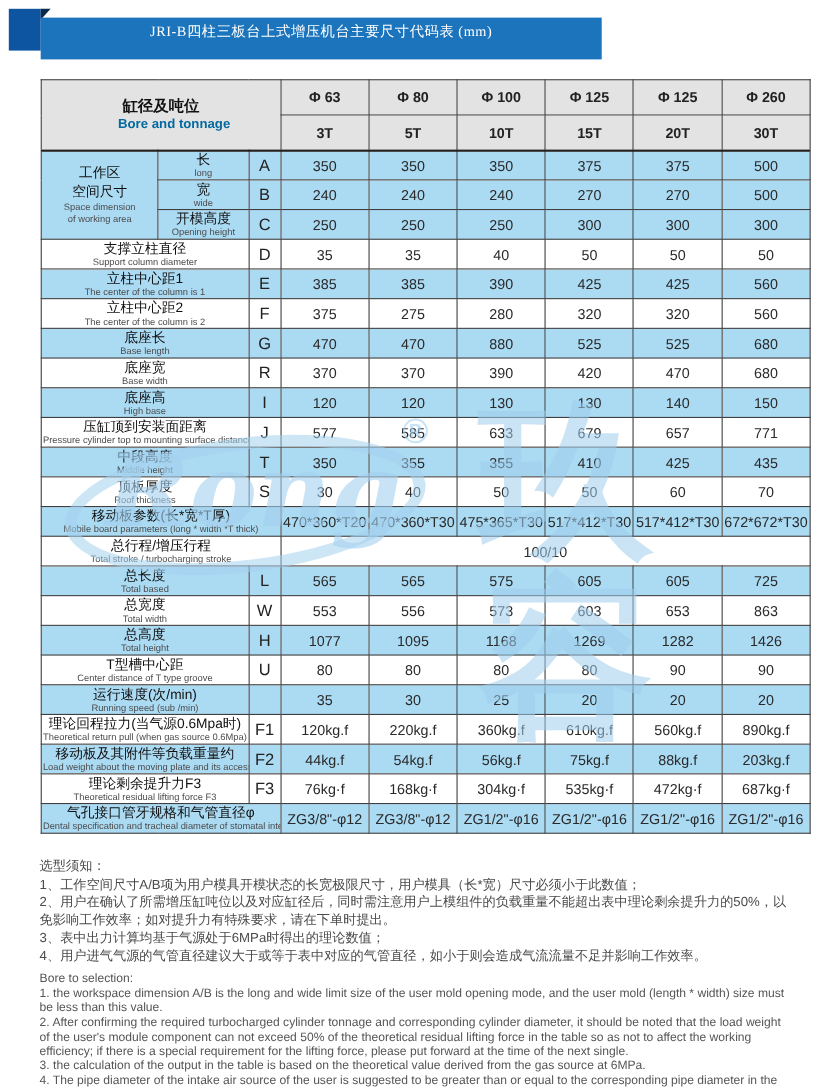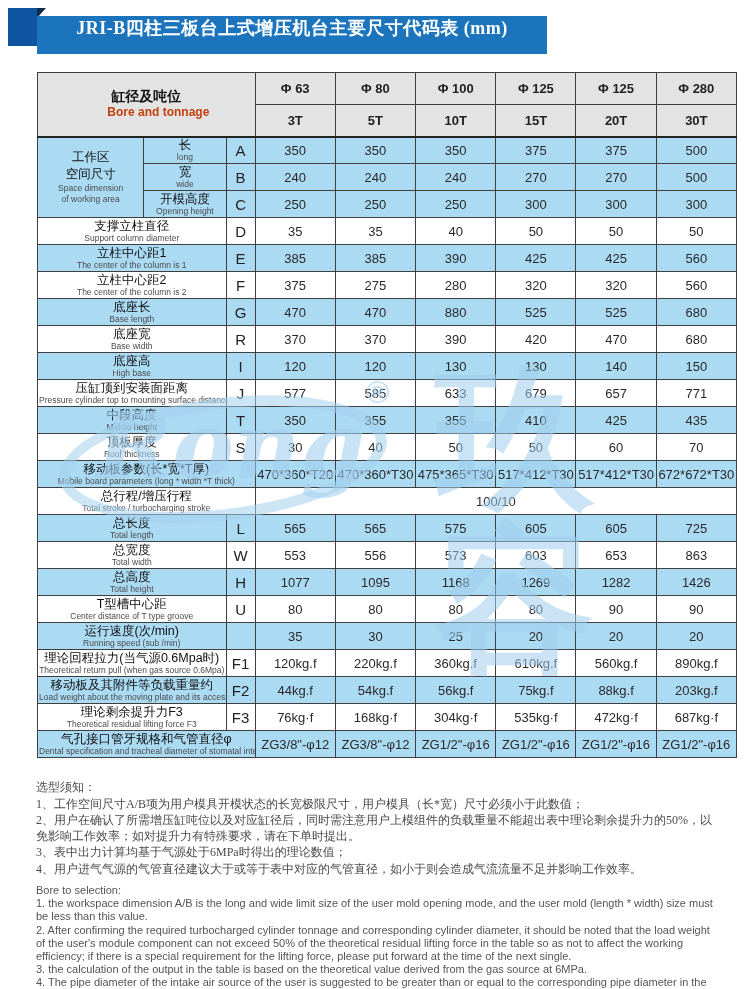--- a/index.html
+++ b/index.html
@@ -5,33 +5,33 @@
   * { margin:0; padding:0; box-sizing:border-box; }
   html,body { width:750px; height:989px; background:#ffffff; font-family:"Liberation Sans",sans-serif; }
   body { position:relative; overflow:hidden; }
 
   
   .banner-square { position:absolute; left:8px; top:8px; width:29px; height:38px; background:#0d55a0; }
   .banner-fold { position:absolute; left:37px; top:8px; width:0; height:0;
                  border-top:10px solid #0a2b4e; border-right:9px solid transparent; }
   .banner { position:absolute; left:37px; top:16px; width:510px; height:38px; background:#1b74bc;
             color:#fff; text-align:center; font-family:"Liberation Serif",serif; }
-  .banner-title { font-size:18px; font-weight:bold; line-height:23px; padding-top:1px; letter-spacing:0.5px; }
+  .banner-title { font-size:13px; font-weight:normal; line-height:23px; padding-top:1px; letter-spacing:0.5px; }
   .banner-subtitle { font-size:11px; font-weight:bold; line-height:13px; }
 
   
   table.spec { position:absolute; left:37px; top:72px; width:700px; border-collapse:collapse; table-layout:fixed; }
   table.spec th, table.spec td { border:1px solid #3f3f3f; text-align:center; vertical-align:middle; padding:0 1px; overflow:hidden; }
   col.c-grp { width:106px; } col.c-sub { width:82px; } col.c-code { width:29px; }
   col.c-val { width:80px; }
   thead th { background:#e3e3e3; font-weight:bold; font-size:13px; color:#222; height:32px; }
   thead { border-bottom:2px solid #222; }
   th.corner { text-align:center; }
   th.corner .zh { font-size:14px; color:#111; line-height:17px; }
-  th.corner .en { font-size:12px; color:#c2410c; line-height:15px;padding-left:24px; }
+  th.corner .en { font-size:12px; color:#0369a1; line-height:15px;padding-left:24px; }
   tr.blue td { background:#abdaf3; }
   tr.white td { background:#ffffff; }
   td.label, td.grp { height:27px; }
   td .zh { font-size:12.5px; color:#101010; line-height:14px; white-space:nowrap; }
   td .en { font-size:8.5px; color:#4c4c4c; line-height:10px; white-space:nowrap; }
   td.grp .zh { line-height:17px; }
   td.grp .en { line-height:11px; }
   td.code { font-size:15px; color:#222; }
   td.val { font-size:13px; color:#2a2a2a; height:27px; }
 
@@ -42,21 +42,21 @@
                 border-radius:50%; transform:rotate(-7deg); }
   .wm-rong { left:96px; top:396px; font-size:92px; font-weight:bold; font-style:italic;
              font-family:"DejaVu Serif",serif; line-height:100px; }
   .wm-reg { left:366px; top:376px; font-size:32px; font-weight:bold; line-height:32px; }
   .wm-chars { left:436px; top:360px; font-size:158px; font-weight:bold; line-height:160px;
               letter-spacing:6px; color:rgba(158,206,236,0.55); }
 
   
   .notes { position:absolute; left:36px; top:780px; width:682px; color:#4a4a4a; }
   .notes-zh { font-size:12px; line-height:15.5px; }
-  .notes-zh div { margin-bottom:1px;font-family:Liberation Serif, serif; }
+  .notes-zh div { margin-bottom:1px; }
   .notes-en { margin-top:7px; font-size:11px; line-height:13.2px; color:#555; }
 </style>
 </head>
 <body>
 
 <div class="banner-square"></div>
 <div class="banner-fold"></div>
 <div class="banner">
   <div class="banner-title">JRI-B四柱三板台上式增压机台主要尺寸代码表 (mm)</div>
 </div>
@@ -77,21 +77,21 @@
     <tr>
       <th class="corner" colspan="3" rowspan="2">
         <div class="zh">缸径及吨位</div>
         <div class="en">Bore and tonnage</div>
       </th>
       <th>Φ 63</th>
       <th>Φ 80</th>
       <th>Φ 100</th>
       <th>Φ 125</th>
       <th>Φ 125</th>
-      <th>Φ 280</th>
+      <th>Φ 260</th>
     </tr>
     <tr>
       <th>3T</th>
       <th>5T</th>
       <th>10T</th>
       <th>15T</th>
       <th>20T</th>
       <th>30T</th>
     </tr>
   </thead>
@@ -273,21 +273,21 @@
     <tr class="white">
       <td class="label" colspan="3">
           <div class="zh">总行程/增压行程</div>
           <div class="en">Total stroke / turbocharging stroke</div>
         </td>
       <td class="val" colspan="6">100/10</td>
     </tr>
     <tr class="blue">
       <td class="label" colspan="2">
           <div class="zh">总长度</div>
-          <div class="en">Total length</div>
+          <div class="en">Total based</div>
         </td>
       <td class="code">L</td>
       <td class="val">565</td>
       <td class="val">565</td>
       <td class="val">575</td>
       <td class="val">605</td>
       <td class="val">605</td>
       <td class="val">725</td>
     </tr>
     <tr class="white">

